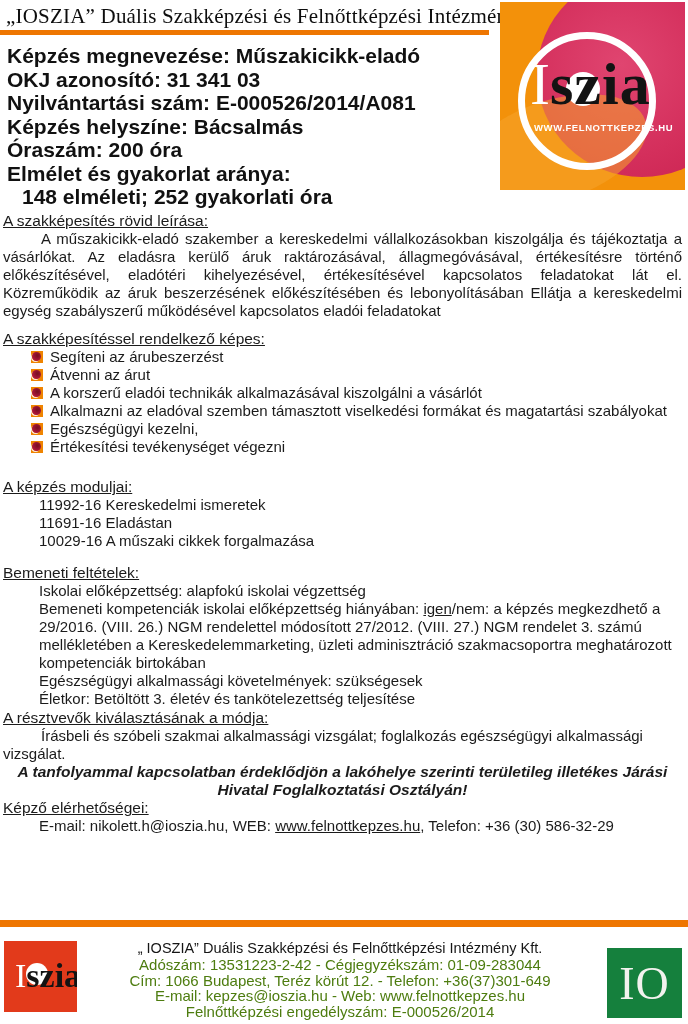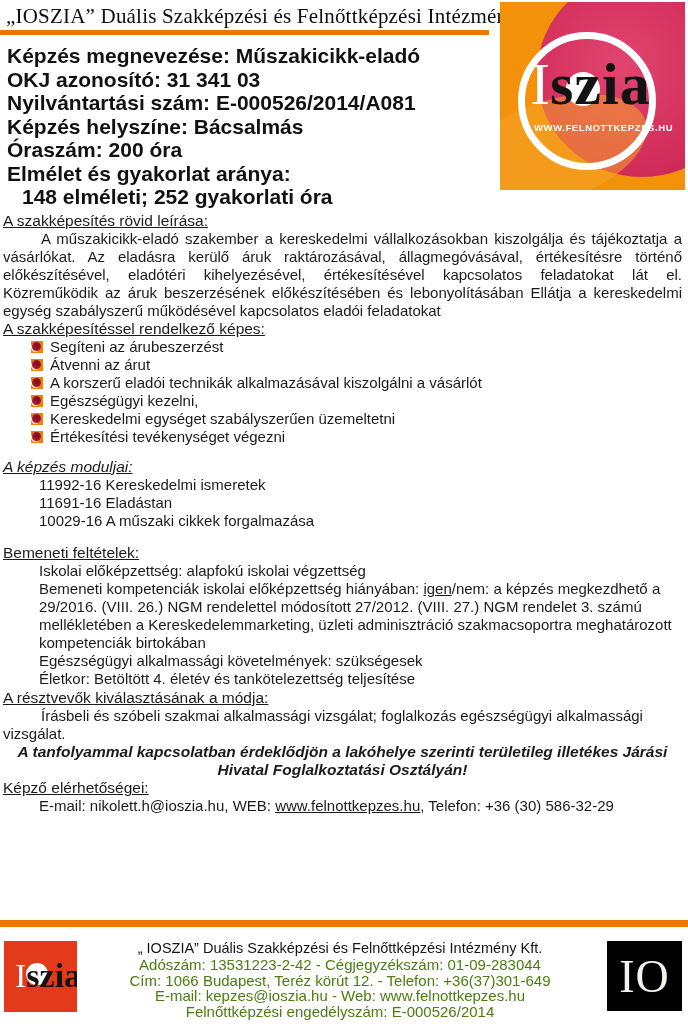--- a/index.html
+++ b/index.html
@@ -44,35 +44,35 @@
     background:radial-gradient(circle at 60% 40%, #7d0f22 10%, #a9163a 60%, #c42950 100%);
     box-shadow:-1px 1px 0 0 rgba(255,255,255,.85); }
   .ind { padding-left:36px; }
   .hang { padding-left:36px; }
   u.soft { text-decoration:underline; }
   .sel-body { text-indent:38px; }
   .notice { text-align:center; font-weight:bold; font-style:italic; font-size:15.5px; line-height:17.5px; }
   .contact-line { padding-left:36px; }
   .weblink { text-decoration:underline; color:inherit; cursor:pointer; }
 
-  .mt5 { margin-top:0; } .mt10 { } .mt6 { margin-top:12px;font-style:italic; }
+  .mt5 { margin-top:0; } .mt10 { margin-top:10px; } .mt6 { margin-top:22px; }
   .mt14 { margin-top:14px; } .mt8 { margin-top:1px; } .mt1 { margin-top:1px; }
 
   
   .bottom-rule { position:absolute; top:920px; left:0; width:688px; height:7px; background:#EE7601; }
   .footer { position:absolute; top:938px; left:0; width:688px; height:80px; }
   .f-logo-left { position:absolute; left:4px; top:3px; width:73px; height:71px; background:#E23A1B; overflow:hidden; }
   .f-s-circle { position:absolute; left:22px; top:22px; width:22px; height:22px; background:#ffffff; border-radius:50%; }
   .f-logo-left .txt { position:absolute; left:11px; top:17px; font-family:"Liberation Serif", serif; font-size:34px; line-height:36px; white-space:nowrap; }
   .f-logo-left .i { color:#ffffff; }
   .f-logo-left .szia { color:#131313; font-weight:bold; }
   .f-center { position:absolute; left:88px; right:96px; top:2px; text-align:center; }
   .f-company { font-family:Liberation Sans, sans-serif; font-size:14.5px; line-height:17px; color:#151515; }
   .f-line { font-size:15px; line-height:15.5px; color:#4d7c0f; }
-  .f-logo-right { position:absolute; right:6px; top:3px; width:75px; height:70px; background:#000000;
+  .f-logo-right { position:absolute; right:6px; top:10px; width:75px; height:70px; background:#15803d;
     display:flex; align-items:center; justify-content:center; }
   .f-logo-right .io { font-family:"Liberation Serif", serif; font-size:46px; color:#f2f2ee; letter-spacing:1px; }
 </style>
 </head>
 <body>
 
 <div class="header-title">„IOSZIA” Duális Szakképzési és Felnőttképzési Intézmény</div>
 <div class="header-rule"></div>
 
 <div class="logo">
@@ -98,36 +98,35 @@
 
   <div class="sec-head mt5">A szakképesítés rövid leírása:</div>
   <div class="para">A műszakicikk-eladó szakember a kereskedelmi vállalkozásokban kiszolgálja és tájékoztatja a vásárlókat. Az eladásra kerülő áruk raktározásával, állagmegóvásával, értékesítésre történő előkészítésével, eladótéri kihelyezésével, értékesítésével kapcsolatos feladatokat lát el. Közreműködik az áruk beszerzésének előkészítésében és lebonyolításában Ellátja a kereskedelmi egység szabályszerű működésével kapcsolatos eladói feladatokat</div>
 
   <div class="sec-head mt10">A szakképesítéssel rendelkező képes:</div>
   <ul class="blist">
     <li><span class="bullet-icon"></span><span>Segíteni az árubeszerzést</span></li>
     <li><span class="bullet-icon"></span><span>Átvenni az árut</span></li>
     <li><span class="bullet-icon"></span></li>
     <li><span class="bullet-icon"></span><span>A korszerű eladói technikák alkalmazásával kiszolgálni a vásárlót</span></li>
-    <li><span class="bullet-icon"></span></li>
+    <li><span class="bullet-icon"></span><span>Alkalmazni az eladóval szemben támasztott viselkedési formákat és magatartási szabályokat</span></li>
     <li><span class="bullet-icon"></span><span>Egészségügyi kezelni,</span></li>
-    <li><span class="bullet-icon"></span><span>Kereskedelmi egységet szabályszerűen üzemeltetni</span></li>
     <li><span class="bullet-icon"></span><span>Értékesítési tevékenységet végezni</span></li>
   </ul>
 
   <div class="sec-head mt6">A képzés moduljai:</div>
   <div class="ind">11992-16 Kereskedelmi ismeretek</div>
   <div class="ind">11691-16 Eladástan</div>
   <div class="ind">10029-16 A műszaki cikkek forgalmazása</div>
 
   <div class="sec-head mt14">Bemeneti feltételek:</div>
   <div class="ind">Iskolai előképzettség: alapfokú iskolai végzettség</div>
   <div class="hang"><span>Bemeneti kompetenciák iskolai előképzettség hiányában: </span><u class="soft">igen</u><span>/nem: a képzés megkezdhető a 29/2016. (VIII. 26.) NGM rendelettel módosított 27/2012. (VIII. 27.) NGM rendelet 3. számú mellékletében a Kereskedelemmarketing, üzleti adminisztráció szakmacsoportra meghatározott kompetenciák birtokában</span></div>
   <div class="ind">Egészségügyi alkalmassági követelmények: szükségesek</div>
-  <div class="ind">Életkor: Betöltött 4. életév és tankötelezettség teljesítése</div>
+  <div class="ind">Életkor: Betöltött 3. életév és tankötelezettség teljesítése</div>
 
   <div class="sec-head mt8">A résztvevők kiválasztásának a módja:</div>
   <div class="sel-body">Írásbeli és szóbeli szakmai alkalmassági vizsgálat; foglalkozás egészségügyi alkalmassági vizsgálat.</div>
 
   <div class="notice">A tanfolyammal kapcsolatban érdeklődjön a lakóhelye szerinti területileg illetékes Járási Hivatal Foglalkoztatási Osztályán!</div>
 
   <div class="sec-head mt1">Képző elérhetőségei:</div>
   <div class="contact-line"><span>E-mail: nikolett.h@ioszia.hu, WEB: </span><span class="weblink">www.felnottkepzes.hu</span><span>, Telefon: +36 (30) 586-32-29</span></div>
 </div>
 

